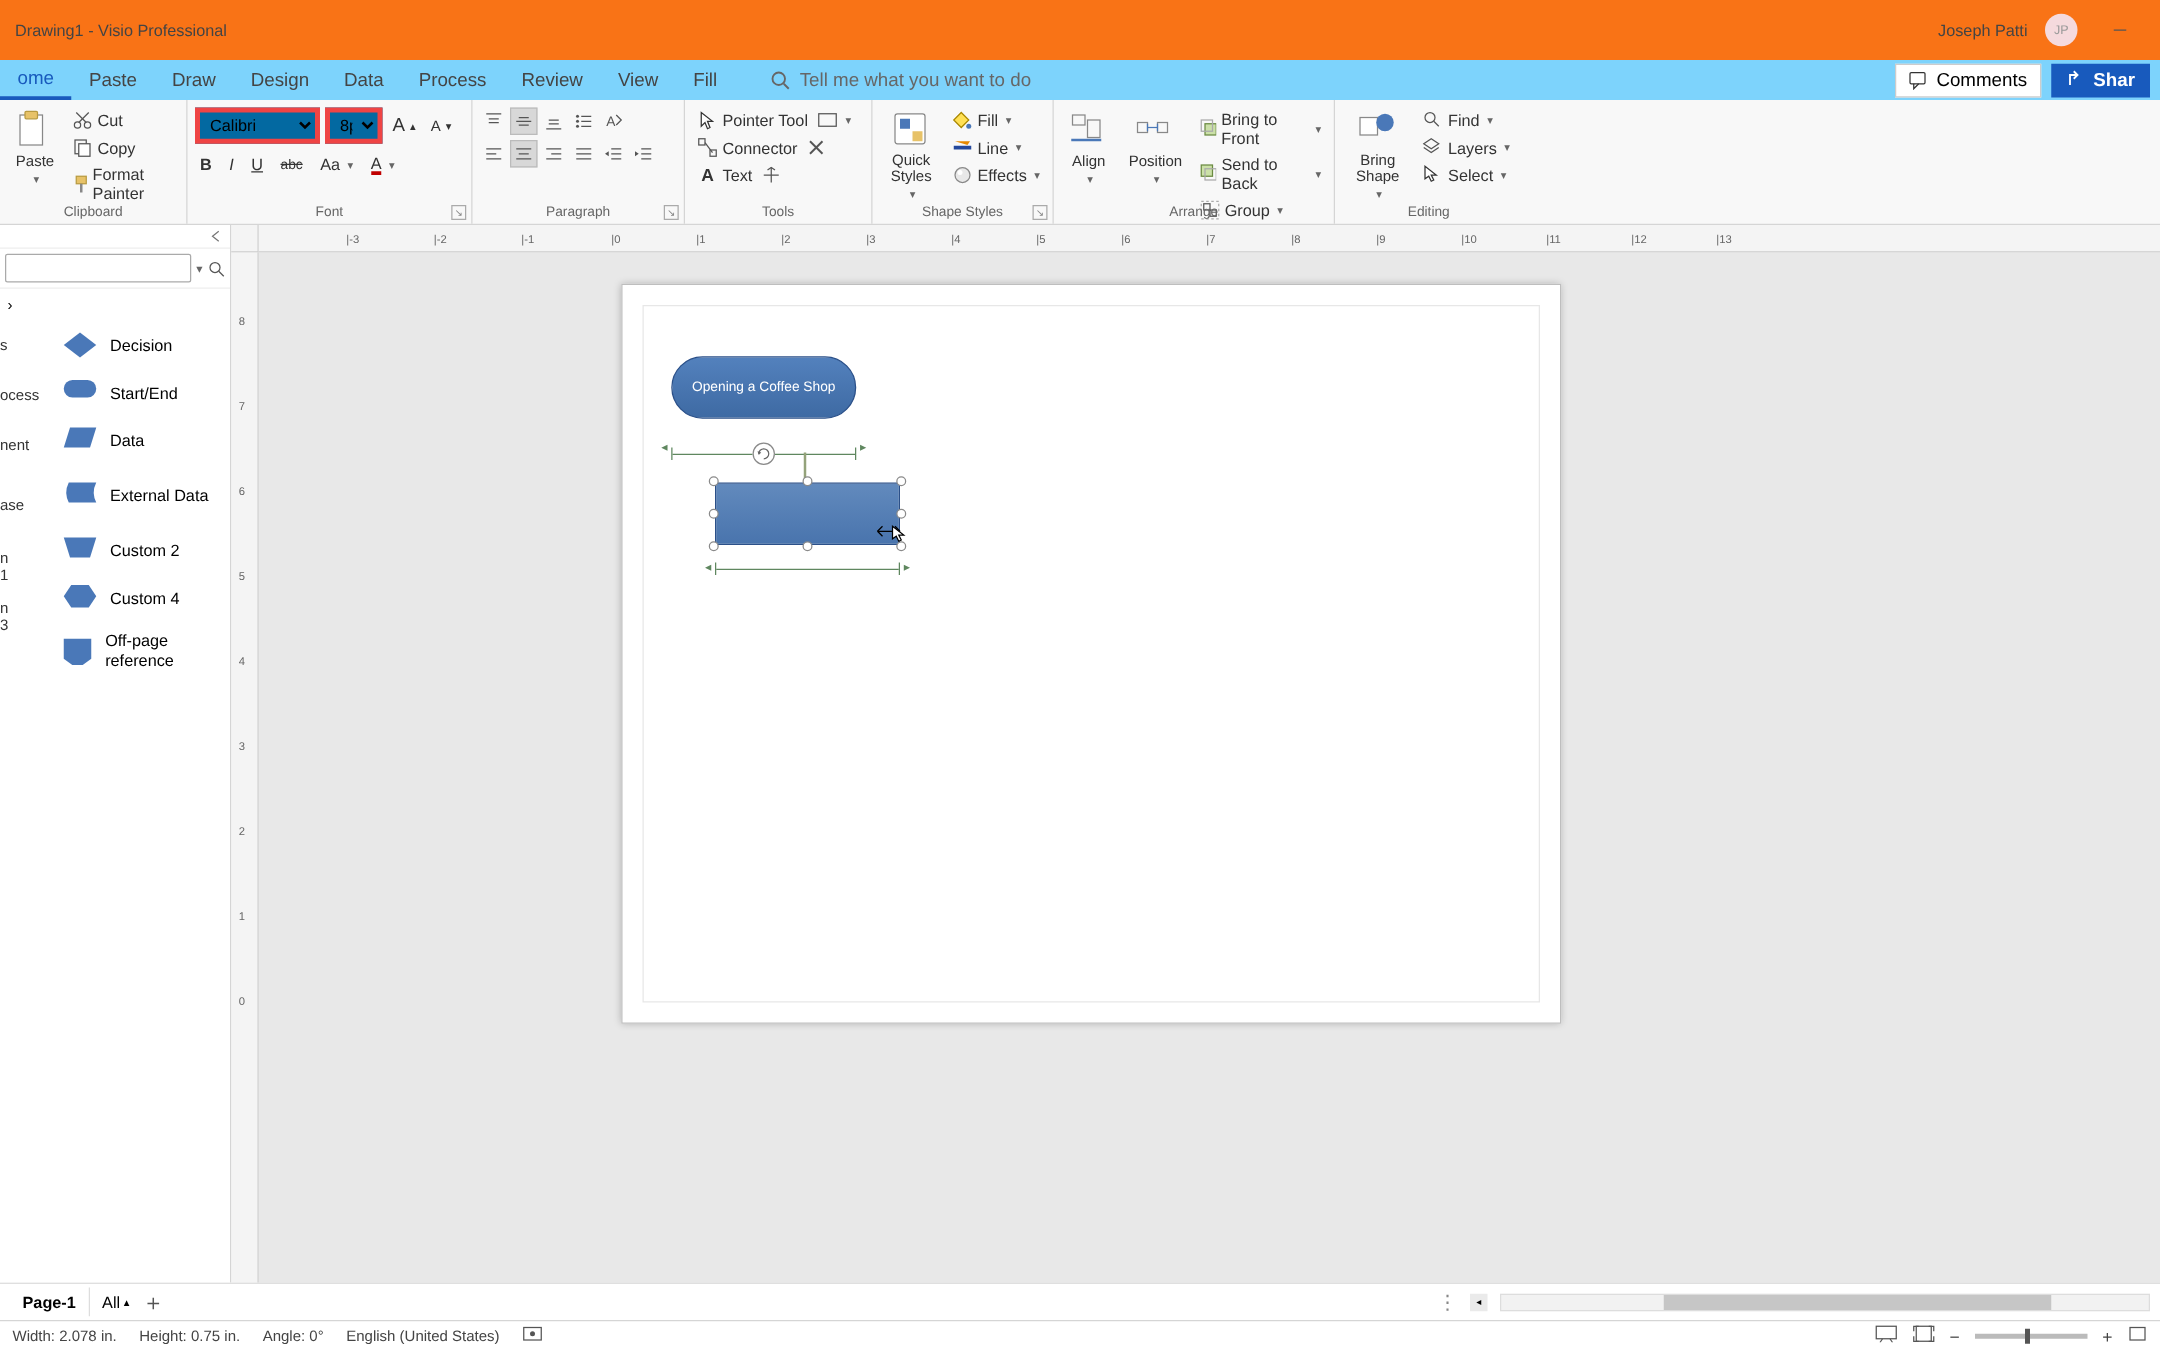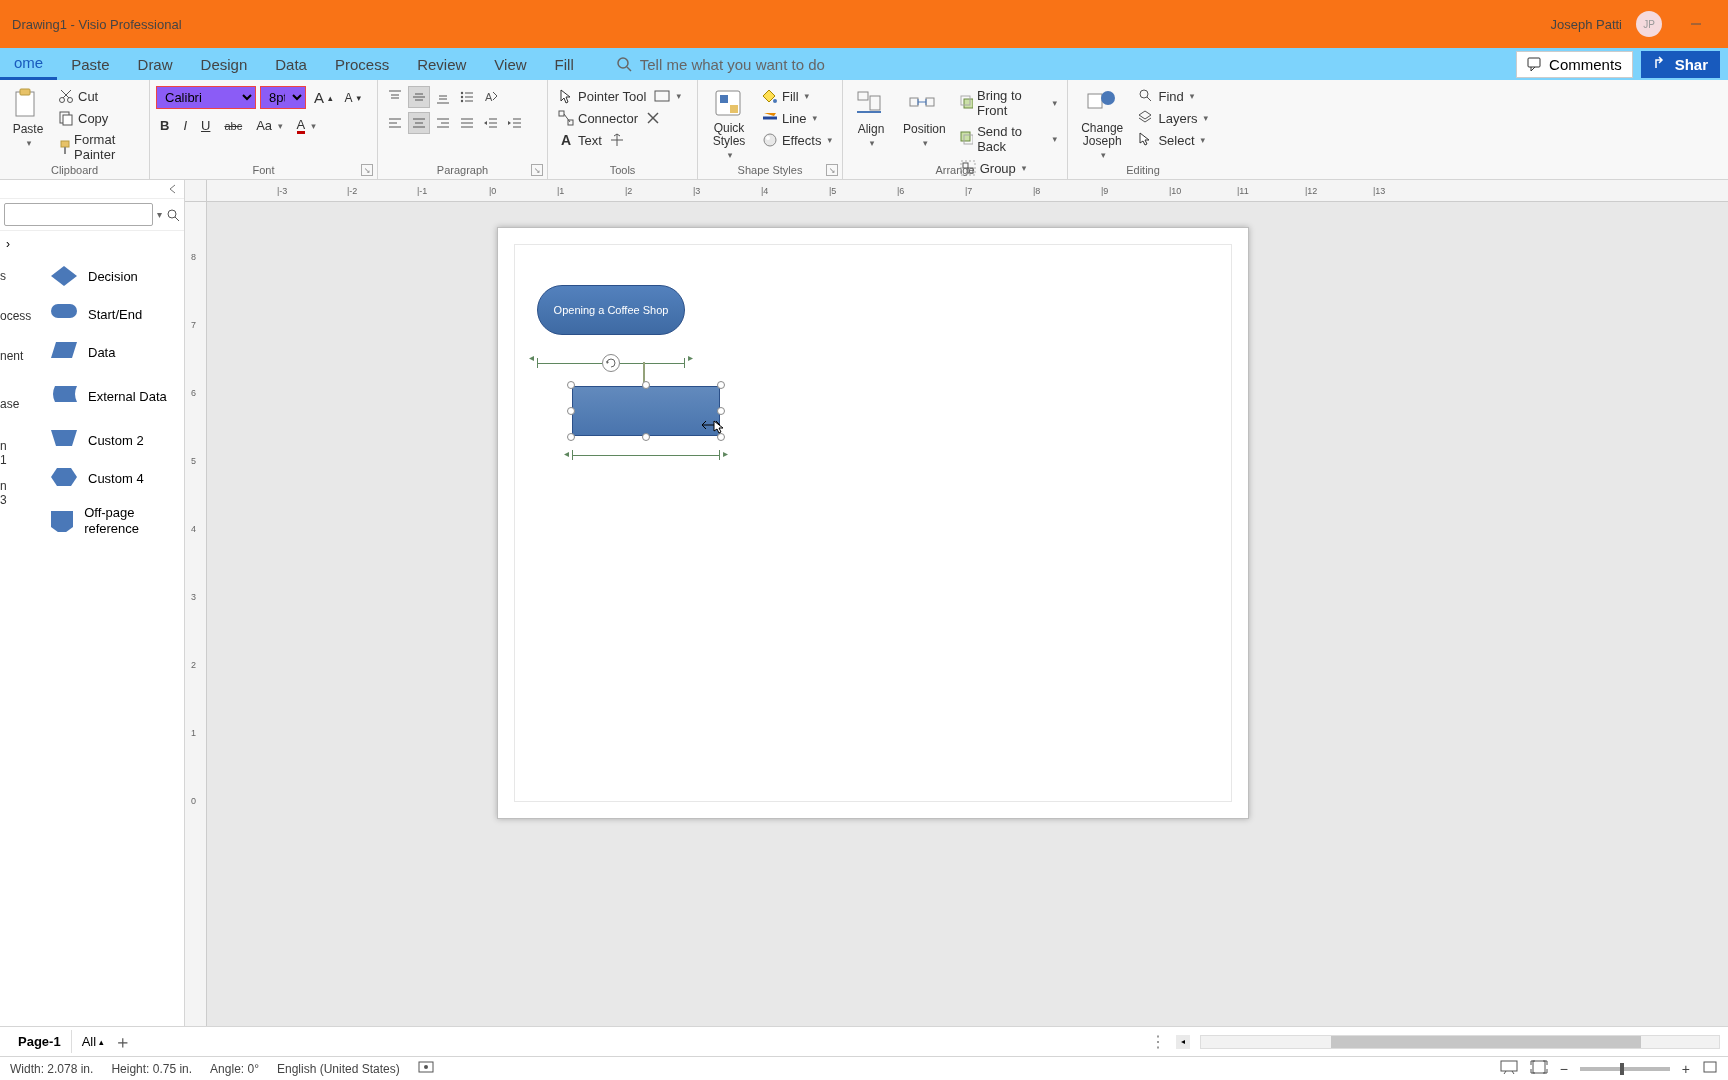--- a/index.html
+++ b/index.html
@@ -26,21 +26,21 @@
     .group { border-right: 1px solid #d5d5d5; padding: 2px 6px 0 6px; display: flex; flex-direction: column; position: relative; }
     .group-label { font-size: 11px; color: #666; text-align: center; padding: 2px 0; position: absolute; bottom: 1px; left: 0; right: 0; }
     .group-dialog { position: absolute; bottom: 3px; right: 4px; width: 12px; height: 12px; border: 1px solid #aaa; font-size: 8px; display: flex; align-items: center; justify-content: center; color: #888; }
     .group-content { flex: 1; display: flex; align-items: flex-start; gap: 4px; padding-top: 4px; }
     .btn { display: flex; align-items: center; gap: 4px; padding: 2px 4px; font-size: 13px; color: #333; cursor: pointer; }
     .btn-stack { display: flex; flex-direction: column; gap: 2px; }
     .big-btn { display: flex; flex-direction: column; align-items: center; padding: 2px 6px; font-size: 12px; color: #333; gap: 2px; cursor: pointer; }
     .icon { width: 16px; height: 16px; display: inline-flex; align-items: center; justify-content: center; }
     .icon-lg { width: 32px; height: 32px; }
     .dd { font-size: 9px; color: #666; margin-left: 2px; }
-    select, input[type=text].fontbox { font-size: 13px; border: 1px solid #ef4444; background: #8b5cf6; padding: 2px 4px; }
+    select, input[type=text].fontbox { font-size: 13px; border: 4px solid #ef4444; background: #0369a1; padding: 2px 4px; }
 
     
     .workarea { display: flex; height: calc(1080px - 48px - 32px - 100px - 30px - 24px); }
     .sidepane { width: 185px; background: #fff; border-right: 1px solid #d5d5d5; display: flex; flex-direction: column; overflow: hidden; font-size: 13px; }
     .sidepane-top { border-bottom: 1px solid #eee; padding: 4px 6px; display: flex; justify-content: flex-end; }
     .sidepane-search { display: flex; align-items: center; padding: 4px; gap: 4px; border-bottom: 1px solid #eee; }
     .sidepane-search input { flex: 1; border: 1px solid #aaa; padding: 3px; min-width: 0; width: 100%; }
     .sidepane-nav { display: flex; align-items: center; gap: 6px; padding: 6px; font-size: 12px; }
     .sidepane-cats { padding: 2px 0; position: relative; }
     .sidepane-cat { padding: 4px 6px; color: #333; }
@@ -449,21 +449,21 @@
     <div class="group-label">Arrange</div>
   </div>
 
   <div class="group" style="width:150px;border-right:none;">
     <div class="group-content">
       <div class="big-btn">
         <svg class="icon-lg" width="30" height="28">
             <rect x="2" y="6" width="14" height="14" fill="#fff" stroke="#888"></rect>
             <circle cx="22" cy="10" r="7" fill="#4a78b8"></circle>
           </svg>
-        <span style="line-height:1.1;text-align:center;">Change Joseph</span>
+        <span style="line-height:1.1;text-align:center;">Bring Shape</span>
         <span class="dd">▾</span>
       </div>
       <div class="btn-stack">
         <div class="btn">
           <svg class="icon" width="14" height="14">
               <circle cx="6" cy="6" r="4" fill="none" stroke="#555"></circle>
               <line x1="9" y1="9" x2="13" y2="13" stroke="#555"></line>
             </svg>
           <span>Find</span>
             <span class="dd">▾</span>

